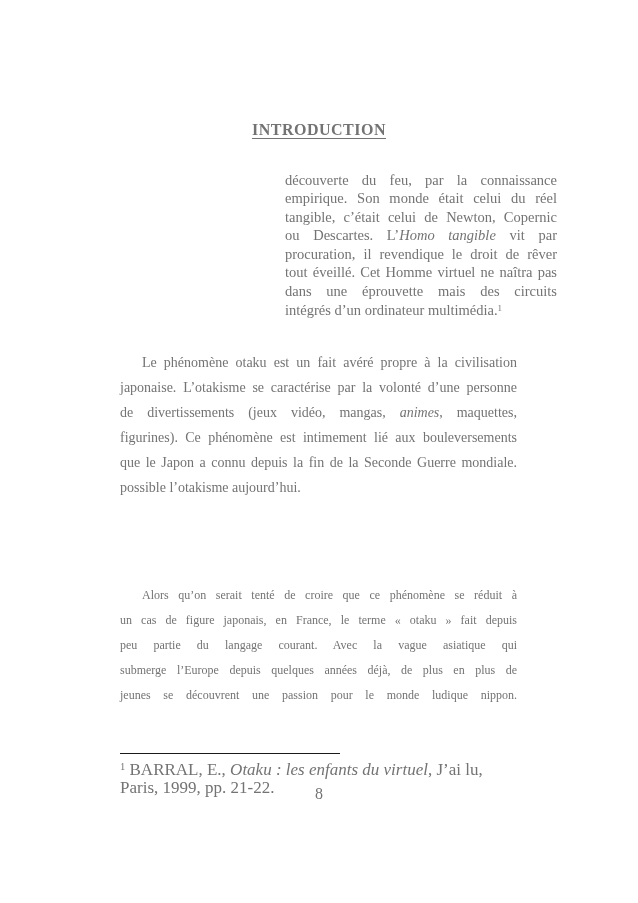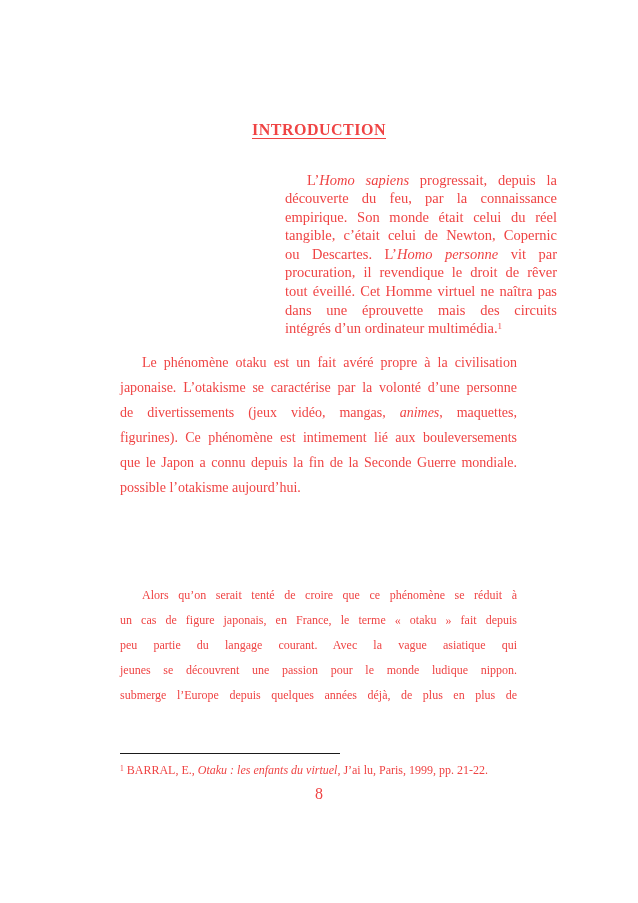--- a/index.html
+++ b/index.html
@@ -3,21 +3,21 @@
 <meta charset="utf-8">
 <style>
   html, body { margin: 0; padding: 0; background: #ffffff; }
   .page {
     position: relative;
     width: 638px;
     height: 903px;
     background: #ffffff;
     overflow: hidden;
     font-family: "Liberation Serif", "DejaVu Serif", serif;
-    color: #ef4444;
+    color: #737373;
   }
   .title {
     position: absolute;
     top: 121px; left: 0; right: 0;
     text-align: center;
   }
   .title span {
     font-size: 16px;
     font-weight: bold;
     letter-spacing: 0.5px;
@@ -52,67 +52,66 @@
   }
   .footnote-rule {
     position: absolute;
     top: 753px; left: 120px; width: 220px;
     border: none;
     border-top: 1.4px solid #1a1a1a;
     margin: 0;
   }
   .footnote {
     top: 762px; left: 120px; width: 405px;
-    font-size: 12px;
+    font-size: 17px;
     line-height: 16px;
   }
   .footnote .line { text-align: left; text-align-last: left; }
   .pageno {
     position: absolute;
     top: 785px; left: 0; right: 0;
     text-align: center;
     font-size: 16px;
   }
 </style>
 </head>
 <body>
 
 <div class="page">
 
   <div class="title">
     <span>INTRODUCTION</span>
   </div>
 
   <blockquote class="textblock quote">
-      <div class="line indent"><span>L’</span><span class="i">Homo sapiens</span><span> progressait, depuis la</span></div>
       <div class="line"><span>découverte du feu, par la connaissance</span></div>
       <div class="line"><span>empirique. Son monde était celui du réel</span></div>
       <div class="line"><span>tangible, c’était celui de Newton, Copernic</span></div>
-      <div class="line"><span>ou Descartes. L’</span><span class="i">Homo personne</span><span> vit par</span></div>
+      <div class="line"><span>ou Descartes. L’</span><span class="i">Homo tangible</span><span> vit par</span></div>
       <div class="line"><span>procuration, il revendique le droit de rêver</span></div>
       <div class="line"><span>tout éveillé. Cet Homme virtuel ne naîtra pas</span></div>
       <div class="line"><span>dans une éprouvette mais des circuits</span></div>
       <div class="line no-justify"><span>intégrés d’un ordinateur multimédia.</span><span class="sup">1</span></div>
     </blockquote>
 
   <div class="textblock para-1">
       <div class="line indent"><span>Le phénomène otaku est un fait avéré propre à la civilisation</span></div>
       <div class="line"><span>japonaise. L’otakisme se caractérise par la volonté d’une personne</span></div>
       <div class="line"><span>de divertissements (jeux vidéo, mangas, </span><span class="i">animes</span><span>, maquettes,</span></div>
       <div class="line"><span>figurines). Ce phénomène est intimement lié aux bouleversements</span></div>
       <div class="line"><span>que le Japon a connu depuis la fin de la Seconde Guerre mondiale.</span></div>
       <div class="line no-justify"><span>possible l’otakisme aujourd’hui.</span></div>
     </div>
 
   <div class="textblock para-2">
       <div class="line indent"><span>Alors qu’on serait tenté de croire que ce phénomène se réduit à</span></div>
       <div class="line"><span>un cas de figure japonais, en France, le terme « otaku » fait depuis</span></div>
       <div class="line"><span>peu partie du langage courant. Avec la vague asiatique qui</span></div>
+      <div class="line"><span>submerge l’Europe depuis quelques années déjà, de plus en plus de</span></div>
       <div class="line"><span>jeunes se découvrent une passion pour le monde ludique nippon.</span></div>
-      <div class="line"><span>submerge l’Europe depuis quelques années déjà, de plus en plus de</span></div>
     </div>
 
   <hr class="footnote-rule">
 
   <div class="textblock footnote">
       <div class="line no-justify"><span class="sup">1</span><span> BARRAL, E., </span><span class="i">Otaku : les enfants du virtuel</span><span>, J’ai lu, Paris, 1999, pp. 21-22.</span></div>
     </div>
 
   <div class="pageno">8</div>
 

